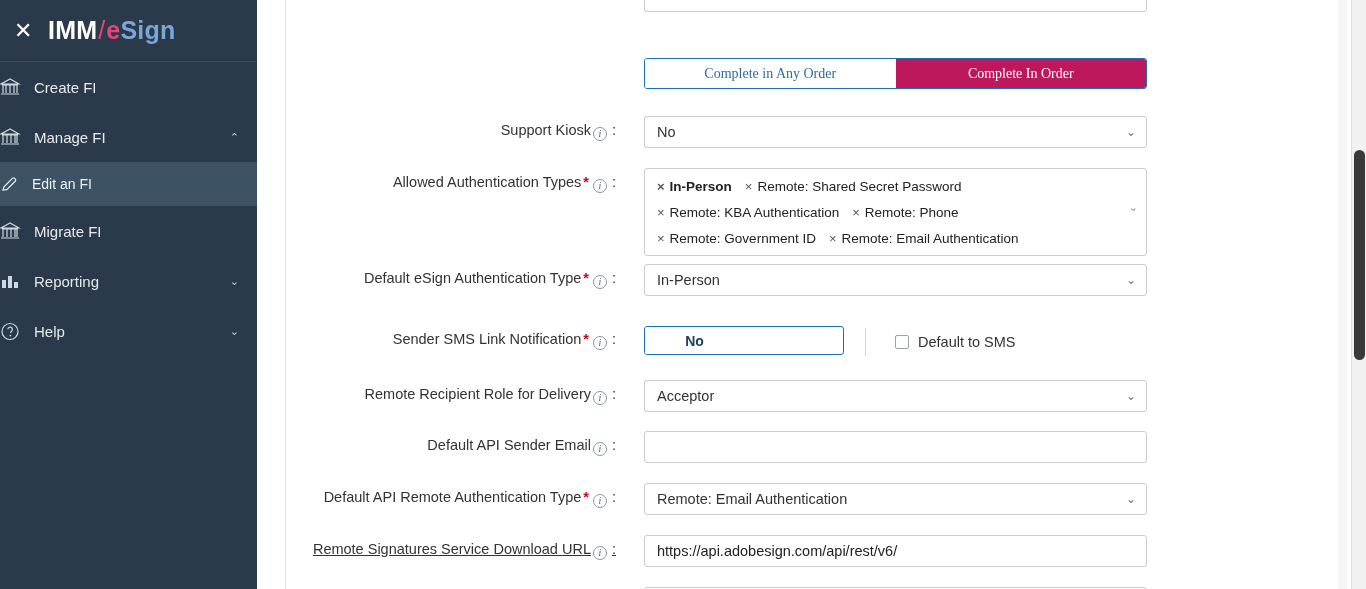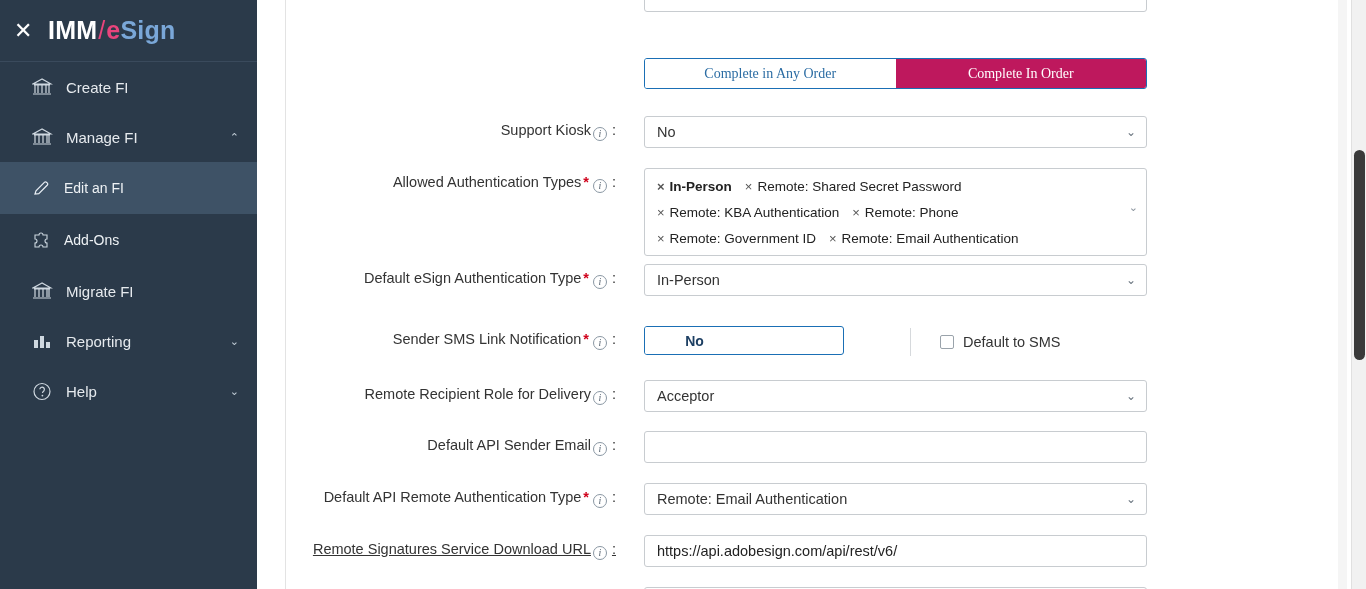--- a/index.html
+++ b/index.html
@@ -51,21 +51,21 @@
   }
   .logo .imm { color: #ffffff; }
   .logo .slash { color: #e8447c; font-weight: 400; margin: 0 1px; }
   .logo .e { color: #e8447c; }
   .logo .sign { color: #7aa7d8; }
 
   .nav-item {
     display: flex;
     align-items: center;
     height: 50px;
-    padding-left: 32px;
+    padding-left: 0;
     font-size: 15px;
     color: #e6eaee;
     cursor: pointer;
     position: relative;
   }
   .nav-item .icon-box {
     width: 34px;
     display: flex;
     align-items: center;
     justify-content: flex-start;
@@ -73,22 +73,21 @@
   }
   .nav-item .label { flex: 1; }
   .nav-item .chev {
     margin-right: 18px;
     font-size: 11px;
     color: #c3ced8;
   }
   .nav-sub {
     display: flex;
     align-items: center;
-    height: 52px;
-    padding-left: 32px;
+    height: 44px;
     font-size: 14px;
     color: #eef2f5;
     cursor: pointer;
   }
   .nav-sub.active { background: #3e5266; }
   .nav-sub .icon-box {
     width: 32px;
     display: flex;
     align-items: center;
     color: #d6dee6;
@@ -264,21 +263,21 @@
     right: 8px;
     top: 32px;
     color: #8a949d;
     font-size: 11px;
   }
 
   
   .sms-extra {
     display: flex;
     align-items: center;
-    margin-left: 66px;
+    margin-left: 21px;
     height: 31px;
   }
   .divider-v {
     width: 1px;
     height: 28px;
     background: #d6d9dc;
     margin-right: 29px;
   }
   .checkbox {
     width: 14px; height: 14px;
@@ -370,28 +369,20 @@
 
     <div class="nav-sub active">
       <span class="icon-box">
         <svg width="19" height="19" viewBox="0 0 19 19">
             <path d="M3 15l1-3.2L12.6 3.2a1.3 1.3 0 011.8 0l1 1a1.3 1.3 0 010 1.8L6.8 14.6 3 15z" stroke="#e8eef4" stroke-width="1.2" fill="none"></path>
           </svg>
       </span>
       <span class="label">Edit an FI</span>
     </div>
 
-    <div class="nav-sub">
-      <span class="icon-box">
-        <svg width="19" height="19" viewBox="0 0 19 19">
-            <path d="M3 4h4a2 2 0 114 0h4v4a2 2 0 100 4v4h-4a2 2 0 10-4 0H3v-4a2 2 0 100-4V4z" stroke="#cbd5de" stroke-width="1.1" fill="none"></path>
-          </svg>
-      </span>
-      <span class="label">Add-Ons</span>
-    </div>
 
     <div class="nav-item">
       <span class="icon-box">
         <svg width="21" height="19" viewBox="0 0 21 19">
             <path d="M2 7h16M3 7v8M17 7v8M7 7v8M11 7v8M15 7v8M1 16h18M10 1L1 6h18z" stroke="#cfd8e0" stroke-width="1.2" fill="none"></path>
           </svg>
       </span>
       <span class="label">Migrate FI</span>
       <span class="chev"></span>
     </div>

